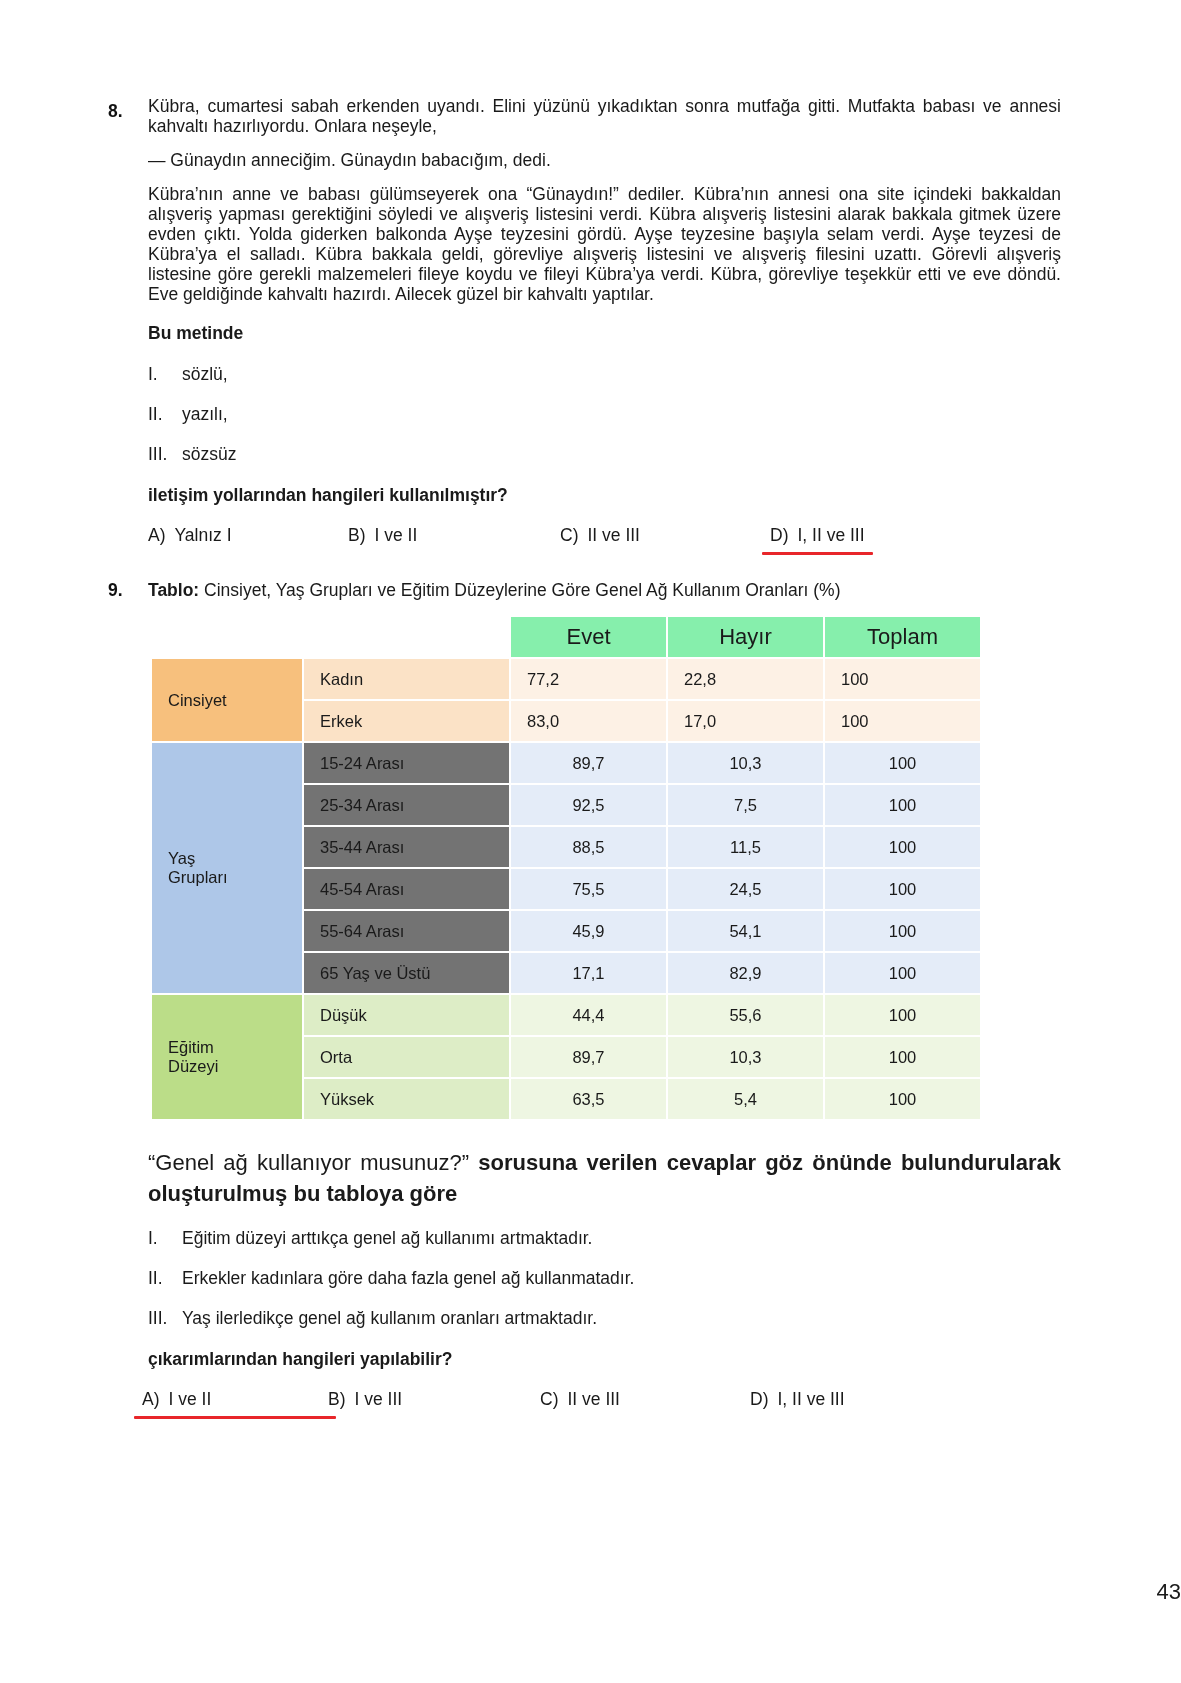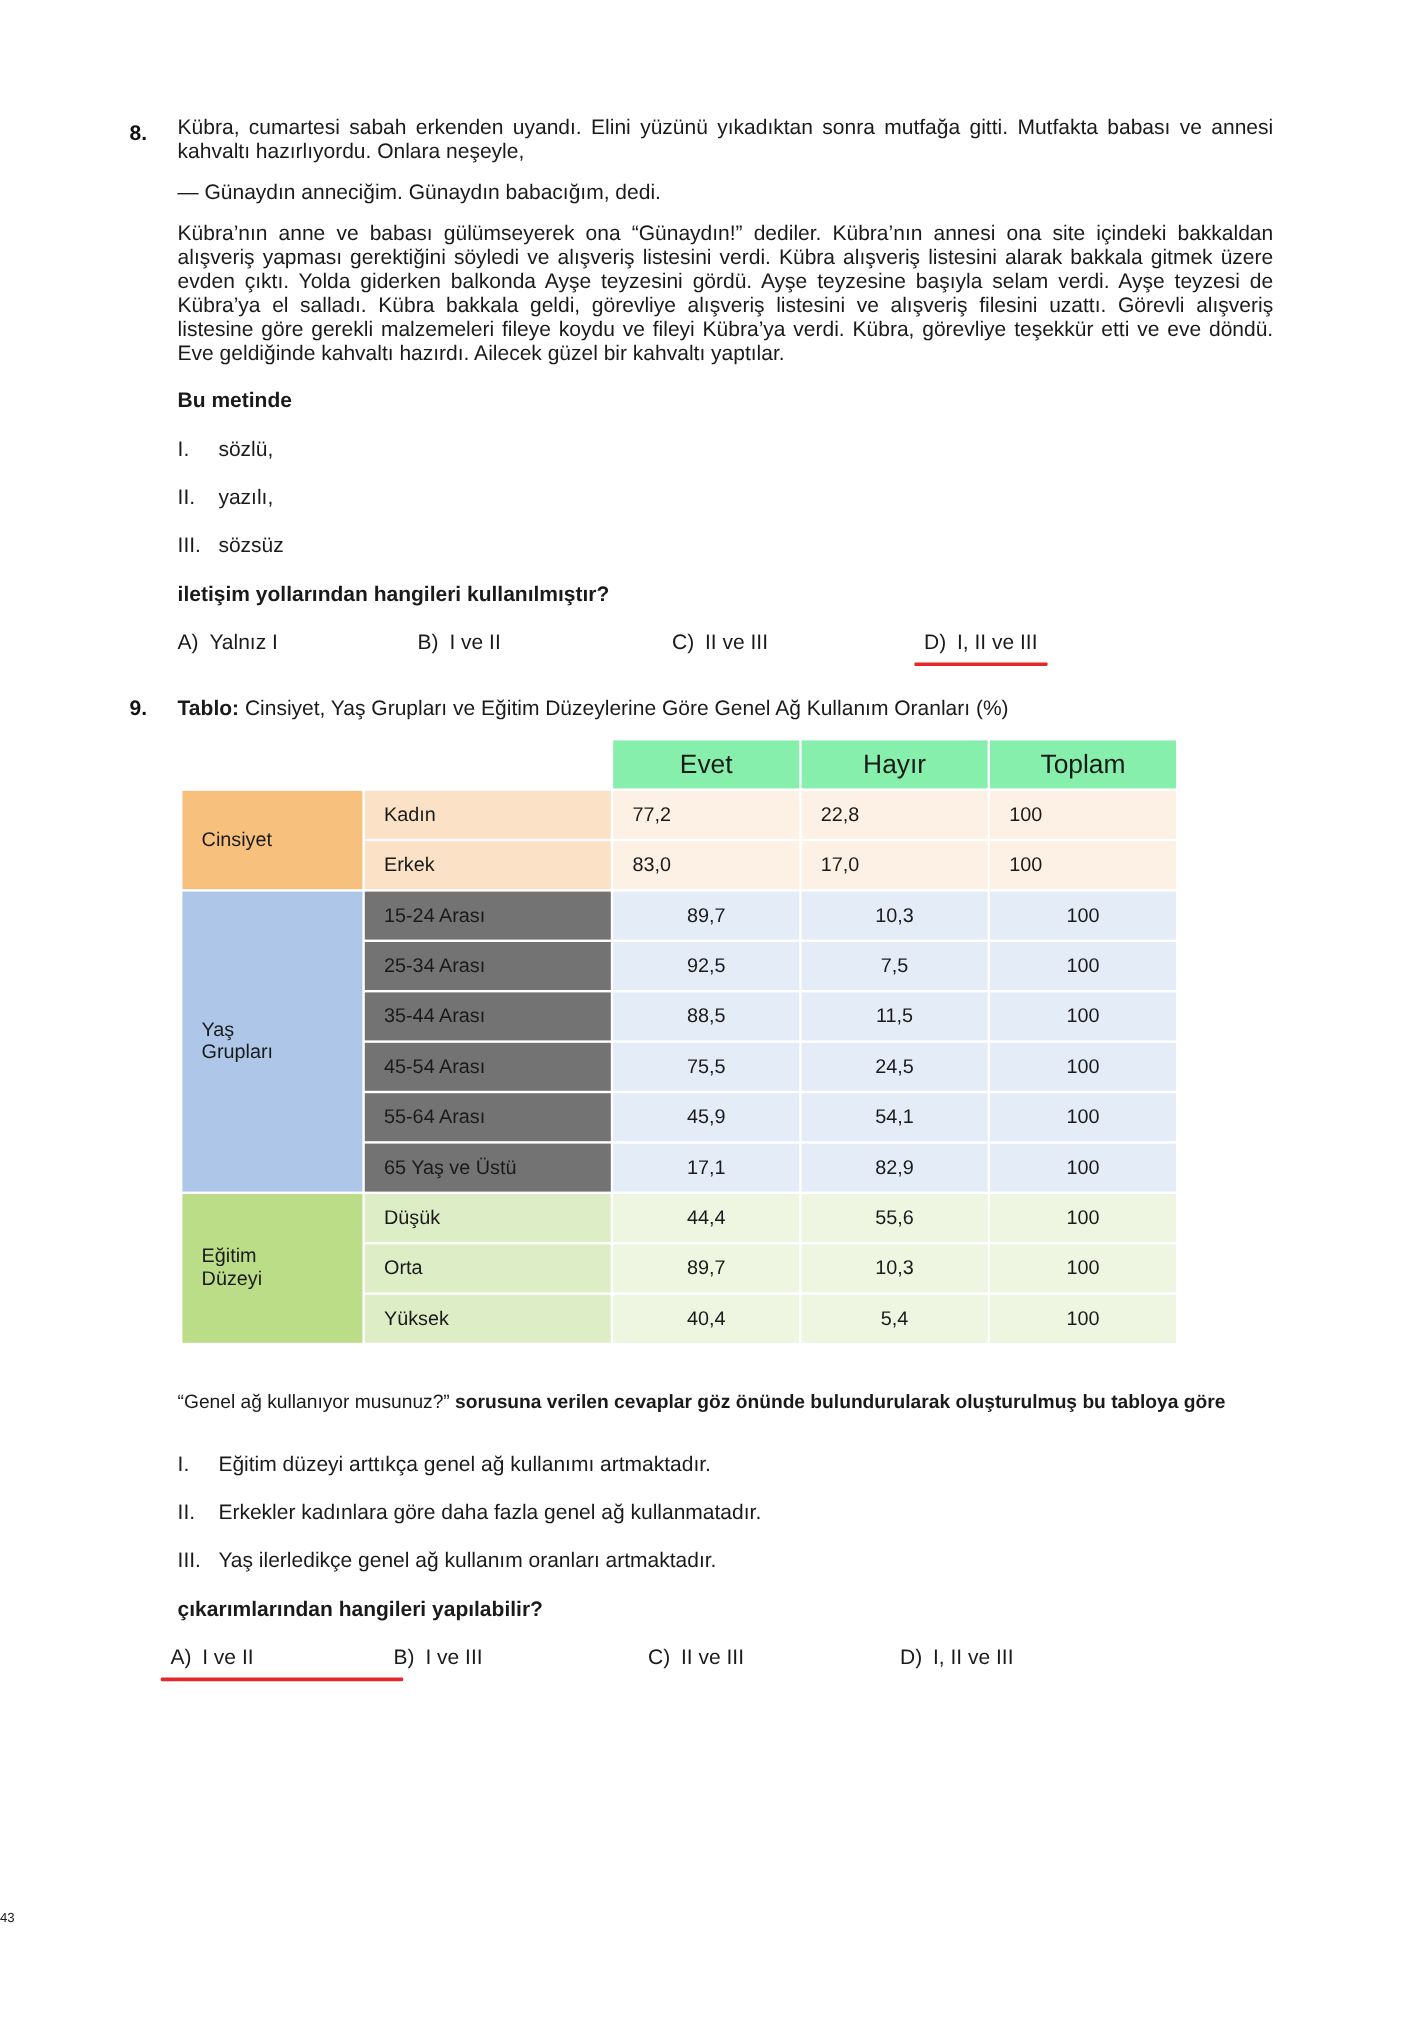--- a/index.html
+++ b/index.html
@@ -171,33 +171,33 @@
     margin-left: 48px;
     margin-top: 16px;
     font-style: italic;
     font-size: 16px;
     line-height: 26px;
     color: #1a1a1a;
   }
 
   .stem {
     margin-top: 26px;
-    font-size: 16px;
-    line-height: 44px;
+    font-size: 22px;
+    line-height: 31px;
     text-align: justify;
   }
   .stem .b { font-weight: bold; }
 
   .page-no {
     position: absolute;
     left: 0;
     right: 0;
     bottom: 78px;
-    text-align: left;
-    font-size: 11px;
+    text-align: right;
+    font-size: 22px;
     color: #1a1a1a;
   }
 
   .spacer-q9 { height: 26px; }
 </style>
 </head>
 <body>
 
 <div class="page">
 
@@ -343,21 +343,21 @@
         <td class="cell-egitim-val">100</td>
       </tr>
       <tr>
         <td class="cell-egitim-label">Orta</td>
         <td class="cell-egitim-val">89,7</td>
         <td class="cell-egitim-val">10,3</td>
         <td class="cell-egitim-val">100</td>
       </tr>
       <tr>
         <td class="cell-egitim-label">Yüksek</td>
-        <td class="cell-egitim-val">40,4</td>
+        <td class="cell-egitim-val">63,5</td>
         <td class="cell-egitim-val">5,4</td>
         <td class="cell-egitim-val">100</td>
       </tr>
     </tbody>
   </table>
 
 
   <div class="q-body" style="margin-left:40px;">
     <div class="stem">
       <span>“Genel ağ kullanıyor musunuz?”</span><span class="b"> sorusuna verilen cevaplar göz önünde bulundurularak oluşturulmuş bu tabloya göre</span>

